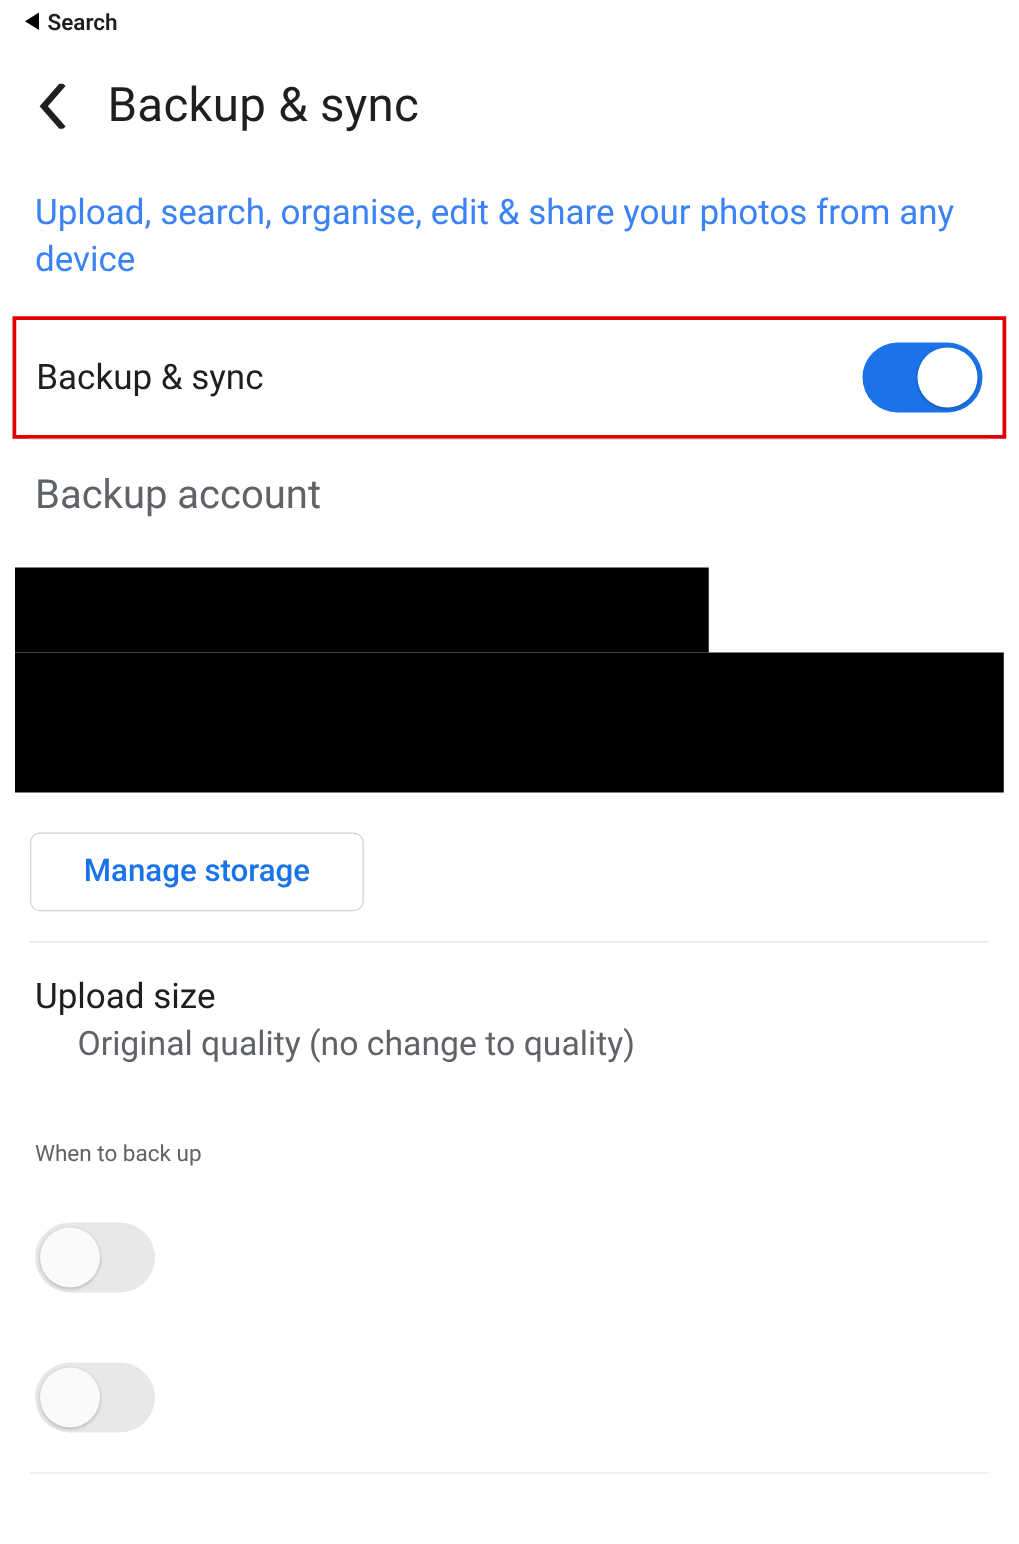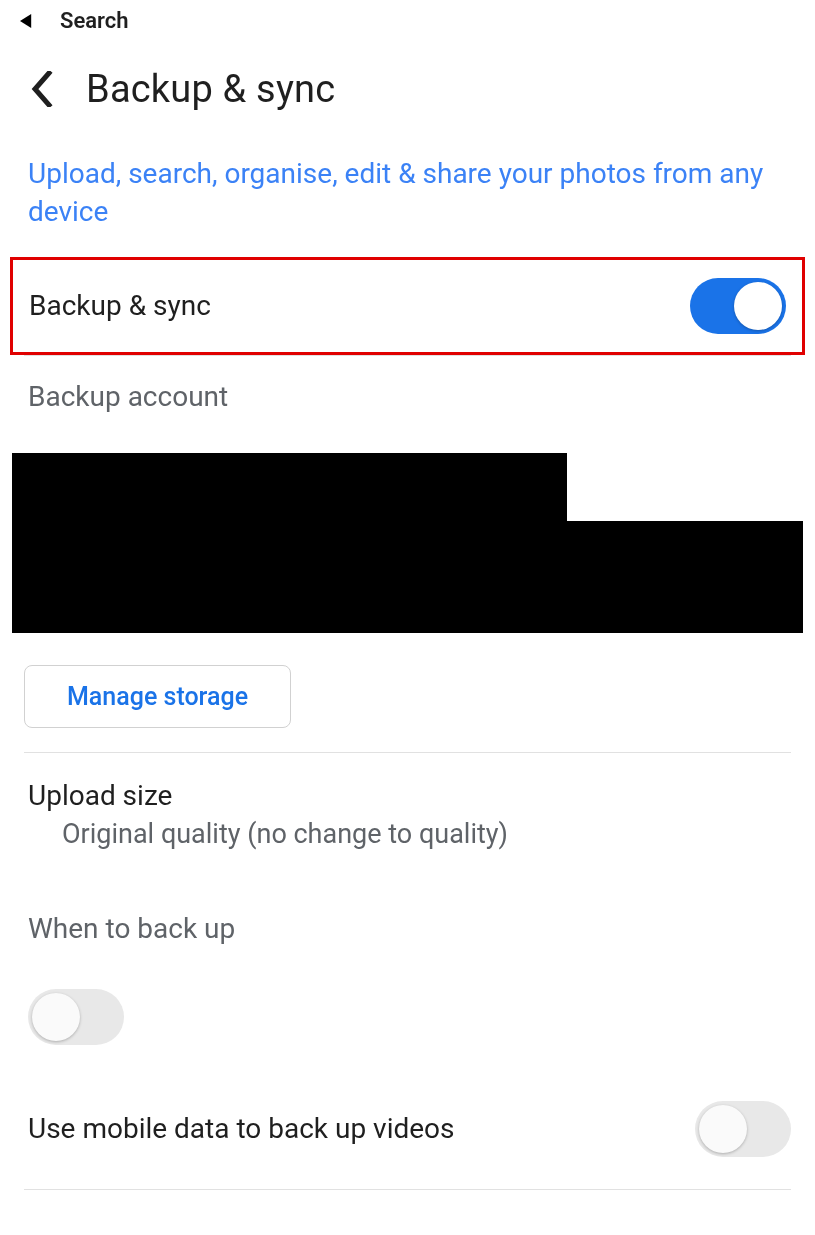--- a/index.html
+++ b/index.html
@@ -10,22 +10,22 @@
     }
     body {
       width: 815px;
       background: #ffffff;
       color: #1f1f1f;
     }
     .status-bar {
       display: flex;
       align-items: center;
       padding: 8px 20px 4px 20px;
-      gap: 24px;
-      font-size: 22px;
+      gap: 2px;
+      font-size: 18px;
       font-weight: 600;
     }
     .status-bar svg {
       width: 14px;
       height: 14px;
       margin-right: 2px;
     }
     .header {
       display: flex;
       align-items: center;
@@ -98,21 +98,21 @@
       left: 4px;
       background: #fafafa;
     }
     .divider {
       height: 1px;
       background: #e1e1e1;
       margin: 0 24px;
     }
     .section-heading {
       padding: 24px 14px 12px 28px;
-      font-size: 28px;
+      font-size: 32px;
       color: #5f6368;
     }
     .redacted-area {
       margin: 28px 12px 0 12px;
     }
     .redacted-top {
       width: 555px;
       height: 68px;
       background: #000000;
     }
@@ -150,21 +150,21 @@
       font-weight: 400;
     }
     .setting-sub {
       font-size: 27px;
       color: #5f6368;
       margin-top: 6px;
       margin-left: 34px;
     }
     .section-heading2 {
       padding: 52px 28px 18px 28px;
-      font-size: 28px;
+      font-size: 18px;
       color: #5f6368;
     }
     .toggle-row2 {
       display: flex;
       align-items: center;
       justify-content: space-between;
       padding: 26px 24px 26px 28px;
     }
     .toggle-row2 + .toggle-row2 {
       padding-top: 30px;
@@ -231,19 +231,18 @@
 
 <div class="section-heading2">When to back up</div>
 
 <div class="toggle-row2">
   <div class="toggle off">
     <div class="toggle-knob"></div>
   </div>
 </div>
 
 <div class="toggle-row2">
-  <div class="toggle-label">Use mobile data to back up videos</div>
   <div class="toggle off">
     <div class="toggle-knob"></div>
   </div>
 </div>
 
 <div class="final-divider"></div>
 
 </body></html>

